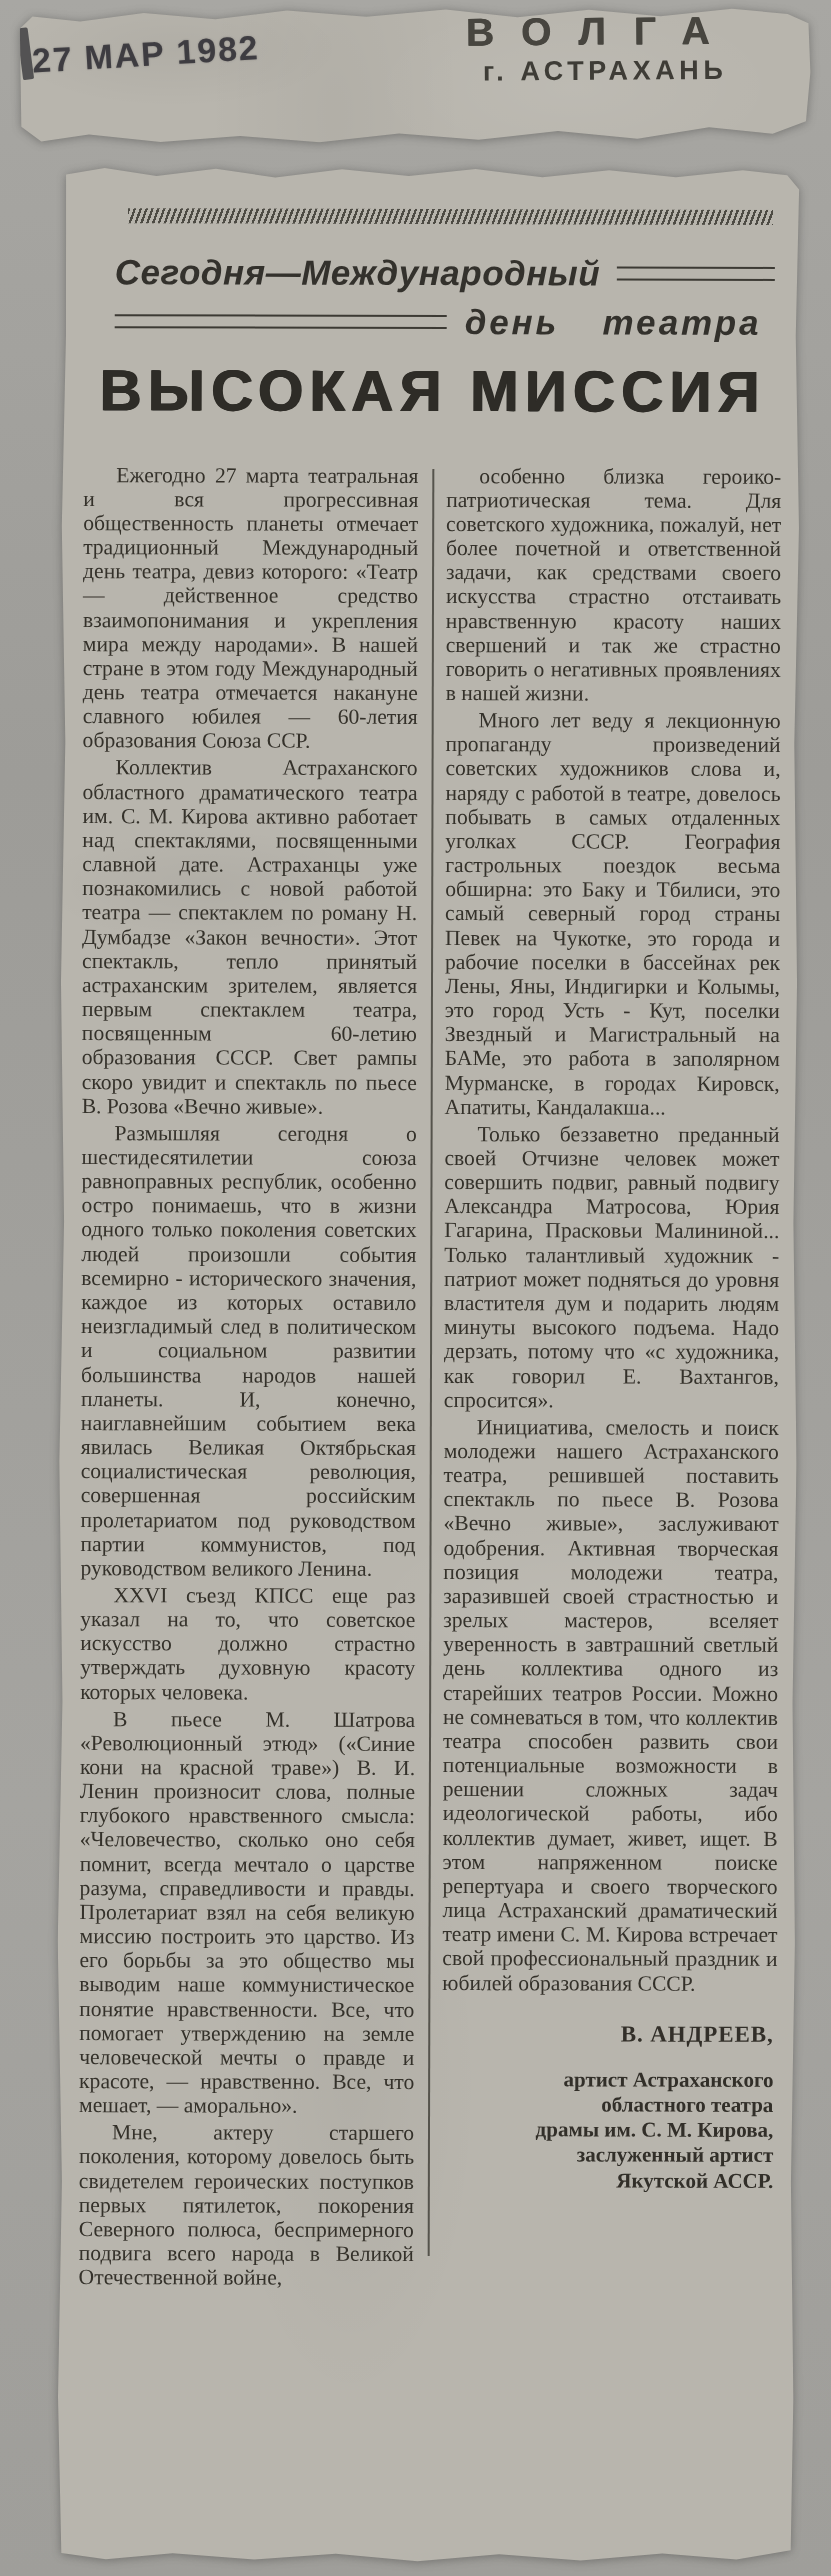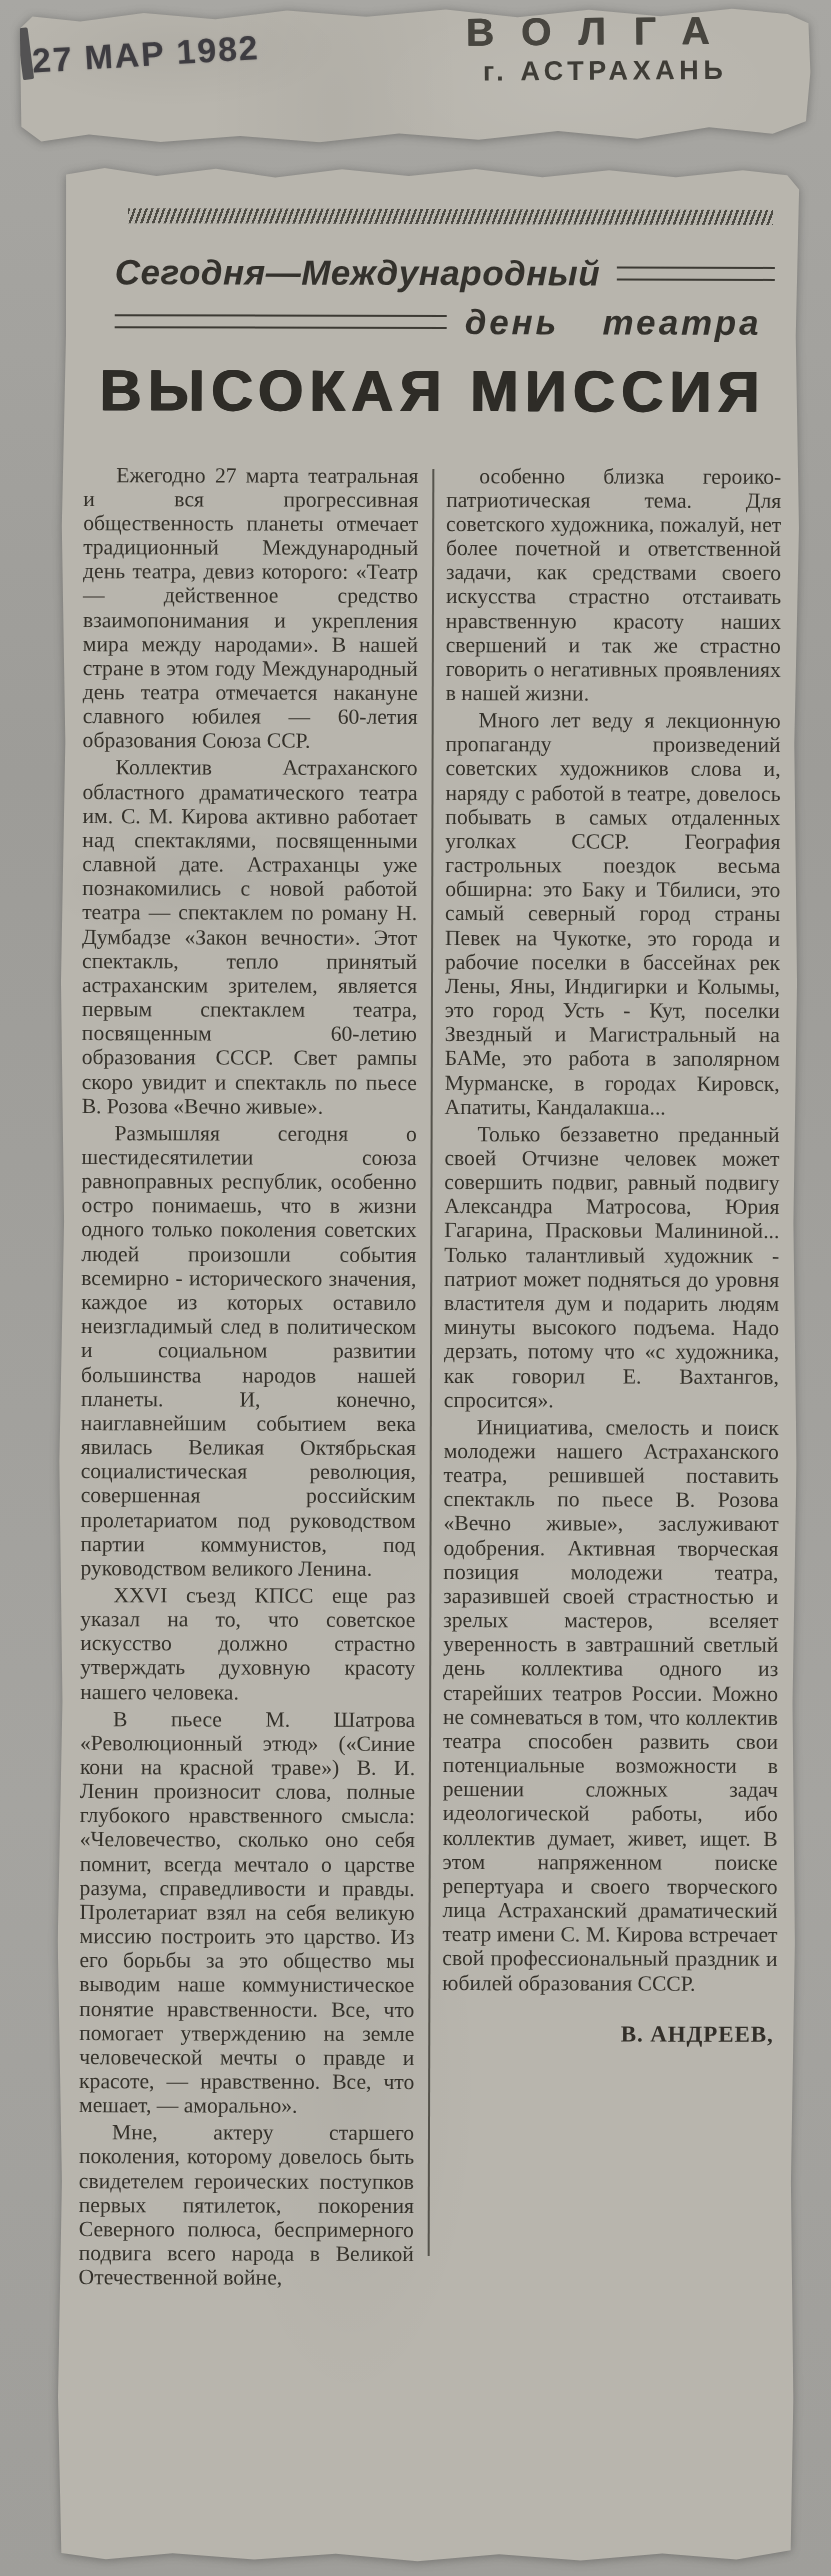--- a/index.html
+++ b/index.html
@@ -120,34 +120,41 @@
         <span class="kicker-text spaced">день театра</span>
       </div>
 
       <h1 class="title">ВЫСОКАЯ МИССИЯ</h1>
 
       <div class="columns">
         <div class="col">
             <p class="para">Ежегодно 27 марта театральная и вся прогрессивная общественность планеты отмечает традиционный Международный день театра, девиз которого: «Театр — действенное средство взаимопонимания и укрепления мира между народами». В нашей стране в этом году Международный день театра отмечается накануне славного юбилея — 60-летия образования Союза ССР.</p>
             <p class="para">Коллектив Астраханского областного драматического театра им. С. М. Кирова активно работает над спектаклями, посвященными славной дате. Астраханцы уже познакомились с новой работой театра — спектаклем по роману Н. Думбадзе «Закон вечности». Этот спектакль, тепло принятый астраханским зрителем, является первым спектаклем театра, посвященным 60-летию образования СССР. Свет рампы скоро увидит и спектакль по пьесе В. Розова «Вечно живые».</p>
             <p class="para">Размышляя сегодня о шестидесятилетии союза равноправных республик, особенно остро понимаешь, что в жизни одного только поколения советских людей произошли события всемирно - исторического значения, каждое из которых оставило неизгладимый след в политическом и социальном развитии большинства народов нашей планеты. И, конечно, наиглавнейшим событием века явилась Великая Октябрьская социалистическая революция, совершенная российским пролетариатом под руководством партии коммунистов, под руководством великого Ленина.</p>
-            <p class="para">XXVI съезд КПСС еще раз указал на то, что советское искусство должно страстно утверждать духовную красоту нашего человека.</p>
+            <p class="para">XXVI съезд КПСС еще раз указал на то, что советское искусство должно страстно утверждать духовную красоту которых человека.</p>
             <p class="para">В пьесе М. Шатрова «Революционный этюд» («Синие кони на красной траве») В. И. Ленин произносит слова, полные глубокого нравственного смысла: «Человечество, сколько оно себя помнит, всегда мечтало о царстве разума, справедливости и правды. Пролетариат взял на себя великую миссию построить это царство. Из его борьбы за это общество мы выводим наше коммунистическое понятие нравственности. Все, что помогает утверждению на земле человеческой мечты о правде и красоте, — нравственно. Все, что мешает, — аморально».</p>
             <p class="para">Мне, актеру старшего поколения, которому довелось быть свидетелем героических поступков первых пятилеток, покорения Северного полюса, беспримерного подвига всего народа в Великой Отечественной войне,</p>
           </div>
         <div class="col-rule"></div>
         <div class="col">
           <div>
               <p class="para">особенно близка героико-патриотическая тема. Для советского художника, пожалуй, нет более почетной и ответственной задачи, как средствами своего искусства страстно отстаивать нравственную красоту наших свершений и так же страстно говорить о негативных проявлениях в нашей жизни.</p>
               <p class="para">Много лет веду я лекционную пропаганду произведений советских художников слова и, наряду с работой в театре, довелось побывать в самых отдаленных уголках СССР. География гастрольных поездок весьма обширна: это Баку и Тбилиси, это самый северный город страны Певек на Чукотке, это города и рабочие поселки в бассейнах рек Лены, Яны, Индигирки и Колымы, это город Усть - Кут, поселки Звездный и Магистральный на БАМе, это работа в заполярном Мурманске, в городах Кировск, Апатиты, Кандалакша...</p>
               <p class="para">Только беззаветно преданный своей Отчизне человек может совершить подвиг, равный подвигу Александра Матросова, Юрия Гагарина, Прасковьи Малининой... Только талантливый художник - патриот может подняться до уровня властителя дум и подарить людям минуты высокого подъема. Надо дерзать, потому что «с художника, как говорил Е. Вахтангов, спросится».</p>
               <p class="para">Инициатива, смелость и поиск молодежи нашего Астраханского театра, решившей поставить спектакль по пьесе В. Розова «Вечно живые», заслуживают одобрения. Активная творческая позиция молодежи театра, заразившей своей страстностью и зрелых мастеров, вселяет уверенность в завтрашний светлый день коллектива одного из старейших театров России. Можно не сомневаться в том, что коллектив театра способен развить свои потенциальные возможности в решении сложных задач идеологической работы, ибо коллектив думает, живет, ищет. В этом напряженном поиске репертуара и своего творческого лица Астраханский драматический театр имени С. М. Кирова встречает свой профессиональный праздник и юбилей образования СССР.</p>
             </div>
           <div class="signature">
             <p class="sig-name">В. АНДРЕЕВ,</p>
+            <div>
+                <p class="sig-line">артист Астраханского</p>
+                <p class="sig-line">областного театра</p>
+                <p class="sig-line">драмы им. С. М. Кирова,</p>
+                <p class="sig-line">заслуженный артист</p>
+                <p class="sig-line">Якутской АССР.</p>
+              </div>
           </div>
         </div>
       </div>
 
     </div>
   </div>
 
 </div>
 
 

